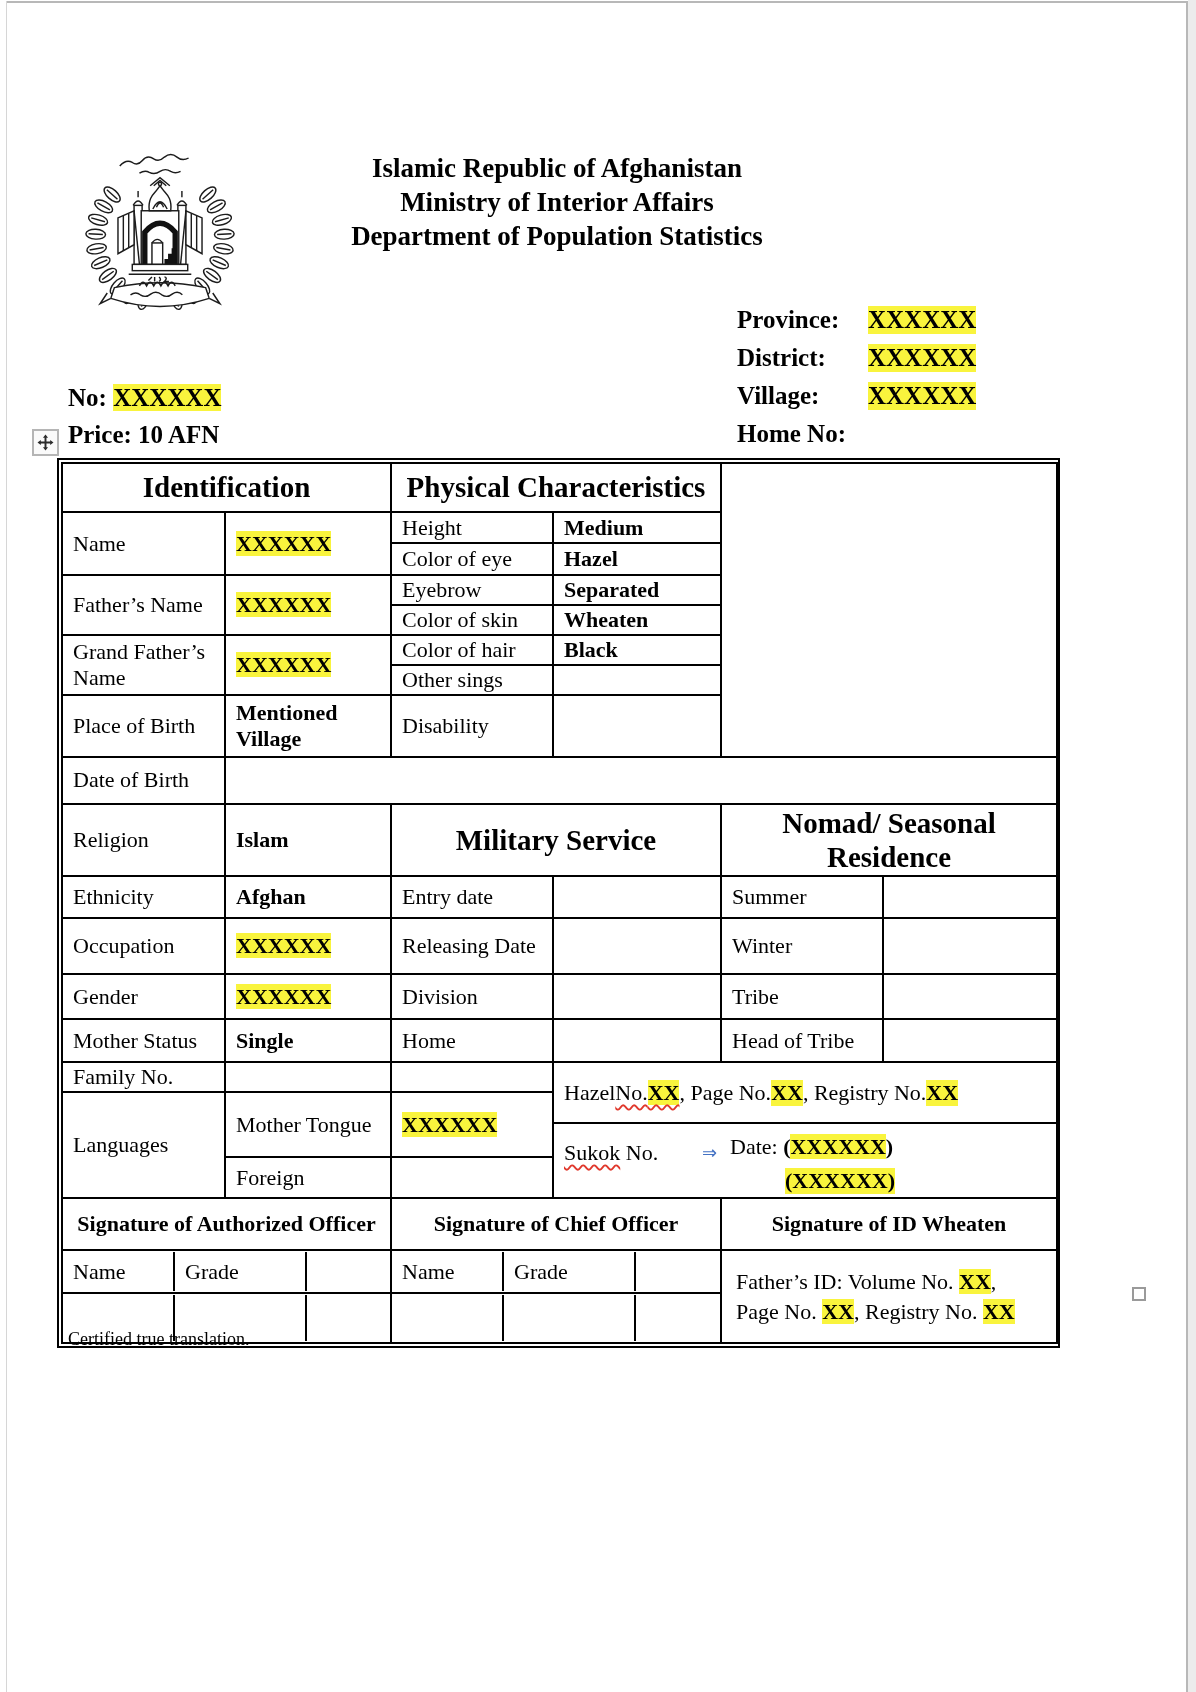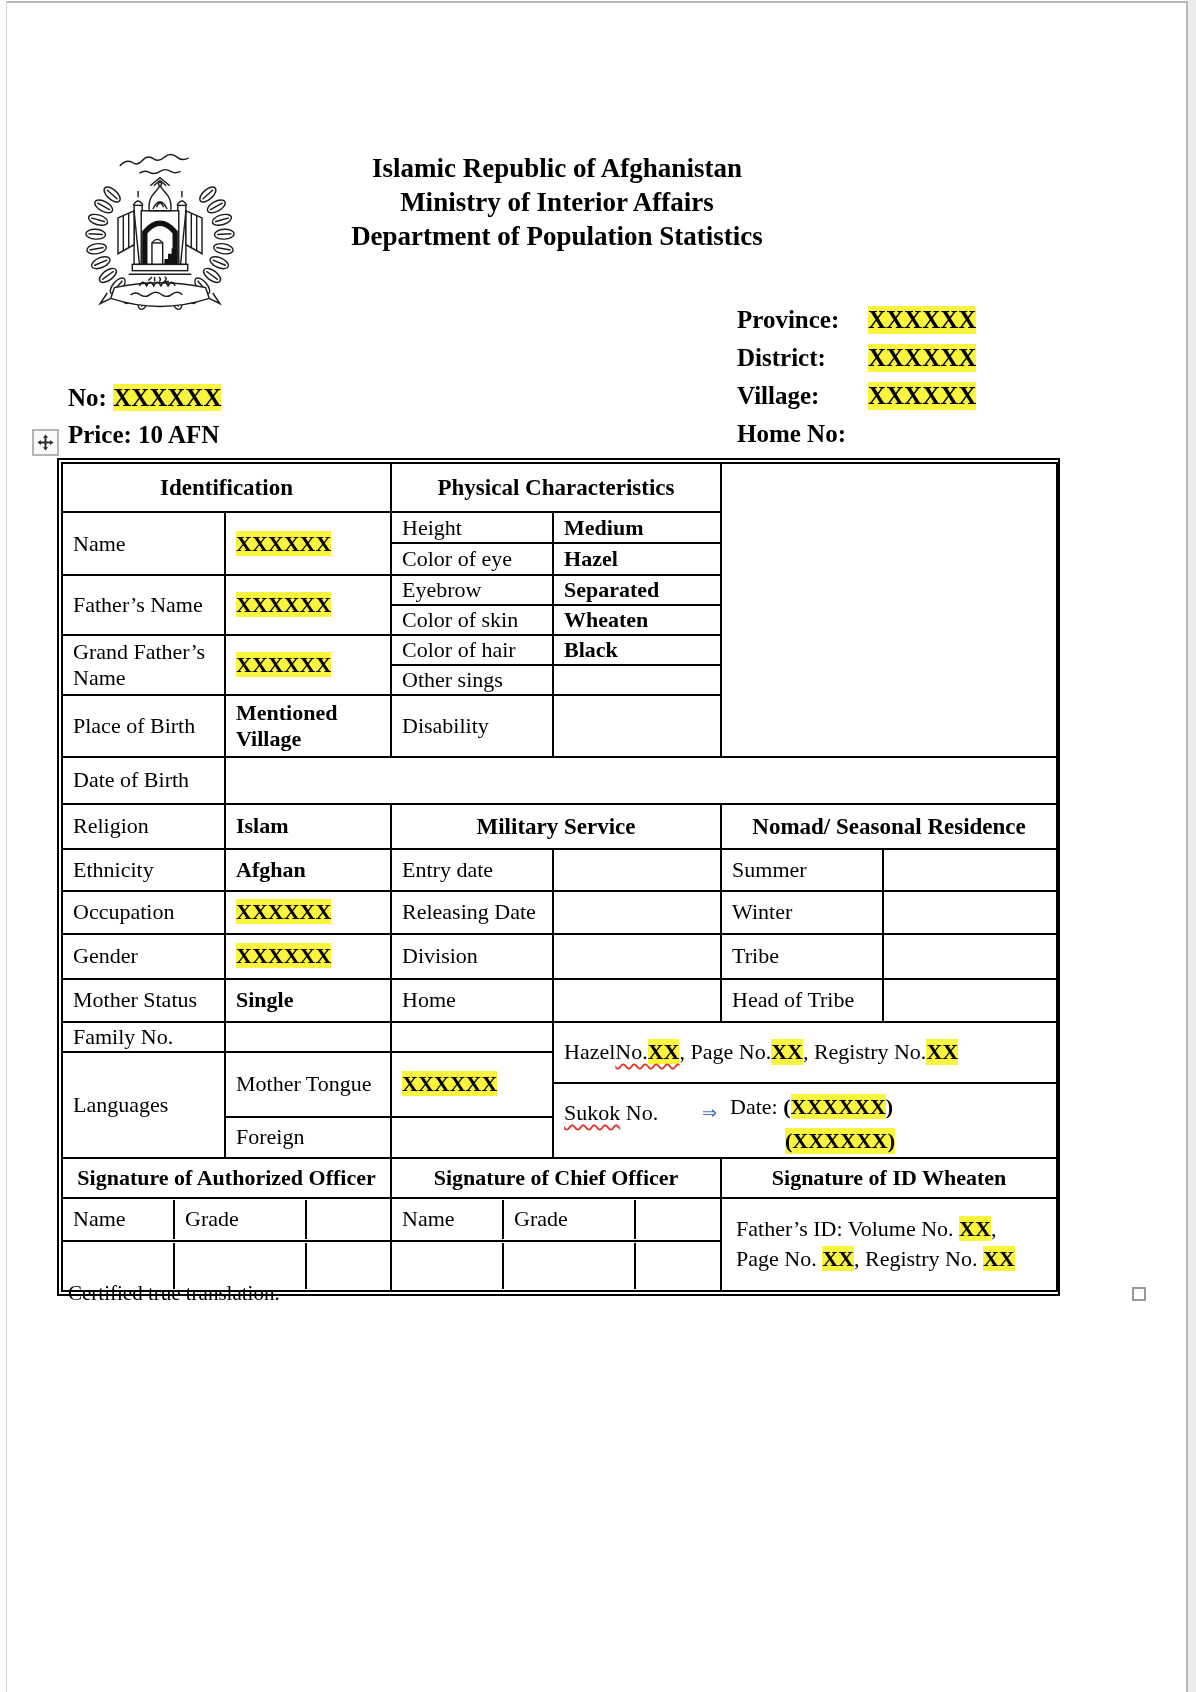--- a/index.html
+++ b/index.html
@@ -31,39 +31,39 @@
 
   .move-handle{left:32px;top:429px;width:27px;height:27px;background:#fafafa;
     border:2px solid #b5b5b5;box-sizing:border-box;display:flex;align-items:center;justify-content:center;cursor:move;}
   .resize-handle{left:1132px;top:1287px;width:14px;height:14px;background:#fff;
     border:2px solid #9a9a9a;box-sizing:border-box;cursor:nwse-resize;}
 
   .tbl-wrap{left:57px;top:458px;width:1003px;border:2px solid #000;padding:2px;box-sizing:border-box;background:#fff;}
   table{border-collapse:collapse;table-layout:fixed;width:995px;}
   td{border:2px solid #000;font-size:22px;padding:1px 6px 1px 10px;vertical-align:middle;
      overflow:hidden;line-height:1.18;}
-  td.thead{font-weight:bold;text-align:center;font-size:23px;padding:1px 2px;}
+  td.thead{font-weight:bold;text-align:center;font-size:29px;padding:1px 2px;}
   td.thead-sm{font-weight:bold;text-align:center;font-size:22px;padding:1px 2px;}
   td.val{font-weight:bold;}
   td.p0{padding:0;}
   .sig-split{display:flex;width:100%;}
   .sig-split .sg{box-sizing:border-box;padding:6px 4px 6px 10px;display:flex;align-items:center;}
   .sig-split .sg1{width:112px;border-right:2px solid #000;}
   .sig-split .sg2{width:132px;border-right:2px solid #000;}
   .sig-split .sg3{flex:1;}
   .rightblock{display:flex;flex-direction:column;height:134px;}
   .vol-row{height:61px;border-bottom:2px solid #000;display:flex;align-items:center;
     padding-left:10px;box-sizing:border-box;white-space:nowrap;}
   .sukok-row{flex:1;position:relative;}
   .sk{position:absolute;left:10px;top:16px;}
   .ar{position:absolute;left:148px;top:18px;color:var(--arrowblue);font-size:18px;font-family:"DejaVu Sans",sans-serif;}
   .dt{position:absolute;left:176px;top:10px;white-space:nowrap;}
   .dt2{position:absolute;left:231px;top:44px;white-space:nowrap;}
   .fid-cell{padding:8px 8px 8px 14px;line-height:30px;}
-  .certified{left:68px;top:1281px;font-size:21px;text-align:center;}
+  .certified{left:68px;top:1329px;font-size:18px;text-align:center;}
   .no-line{left:68px;top:384px;font-size:25px;font-weight:bold;}
   .price-line{left:68px;top:421px;font-size:25px;font-weight:bold;}
   svg .ln{stroke:#1c1c1c;fill:none;stroke-width:1.6;}
   svg .lnf{stroke:#1c1c1c;fill:#fff;stroke-width:1.6;}
   svg .blk{fill:#111;stroke:none;}
 </style>
 </head>
 <body>
 
 <div class="edge-right-strip"></div>
@@ -249,21 +249,21 @@
     <td colspan="2" class="thead">Nomad/ Seasonal Residence</td>
   </tr>
   <tr style="height:42px">
     <td>Ethnicity</td>
     <td class="val">Afghan</td>
     <td>Entry date</td>
     <td></td>
     <td>Summer</td>
     <td></td>
   </tr>
-  <tr style="height:43px">
+  <tr style="height:56px">
     <td>Occupation</td>
     <td class="val"><span class="hl">XXXXXX</span></td>
     <td>Releasing Date</td>
     <td></td>
     <td>Winter</td>
     <td></td>
   </tr>
   <tr style="height:45px">
     <td>Gender</td>
     <td class="val"><span class="hl">XXXXXX</span></td>
@@ -305,21 +305,21 @@
   </tr>
   <tr style="height:59px">
     <td rowspan="2">Languages</td>
     <td>Mother Tongue</td>
     <td class="val"><span class="hl">XXXXXX</span></td>
   </tr>
   <tr style="height:41px">
     <td>Foreign</td>
     <td></td>
   </tr>
-  <tr style="height:40px">
+  <tr style="height:52px">
     <td colspan="2" class="thead-sm">Signature of Authorized Officer</td>
     <td colspan="2" class="thead-sm">Signature of Chief Officer</td>
     <td colspan="2" class="thead-sm">Signature of ID Wheaten</td>
   </tr>
   <tr style="height:43px">
     <td colspan="2" class="p0">
       <div class="sig-split" style="height:39px">
         <div class="sg sg1">Name</div>
         <div class="sg sg2">Grade</div>
         <div class="sg sg3"></div>

